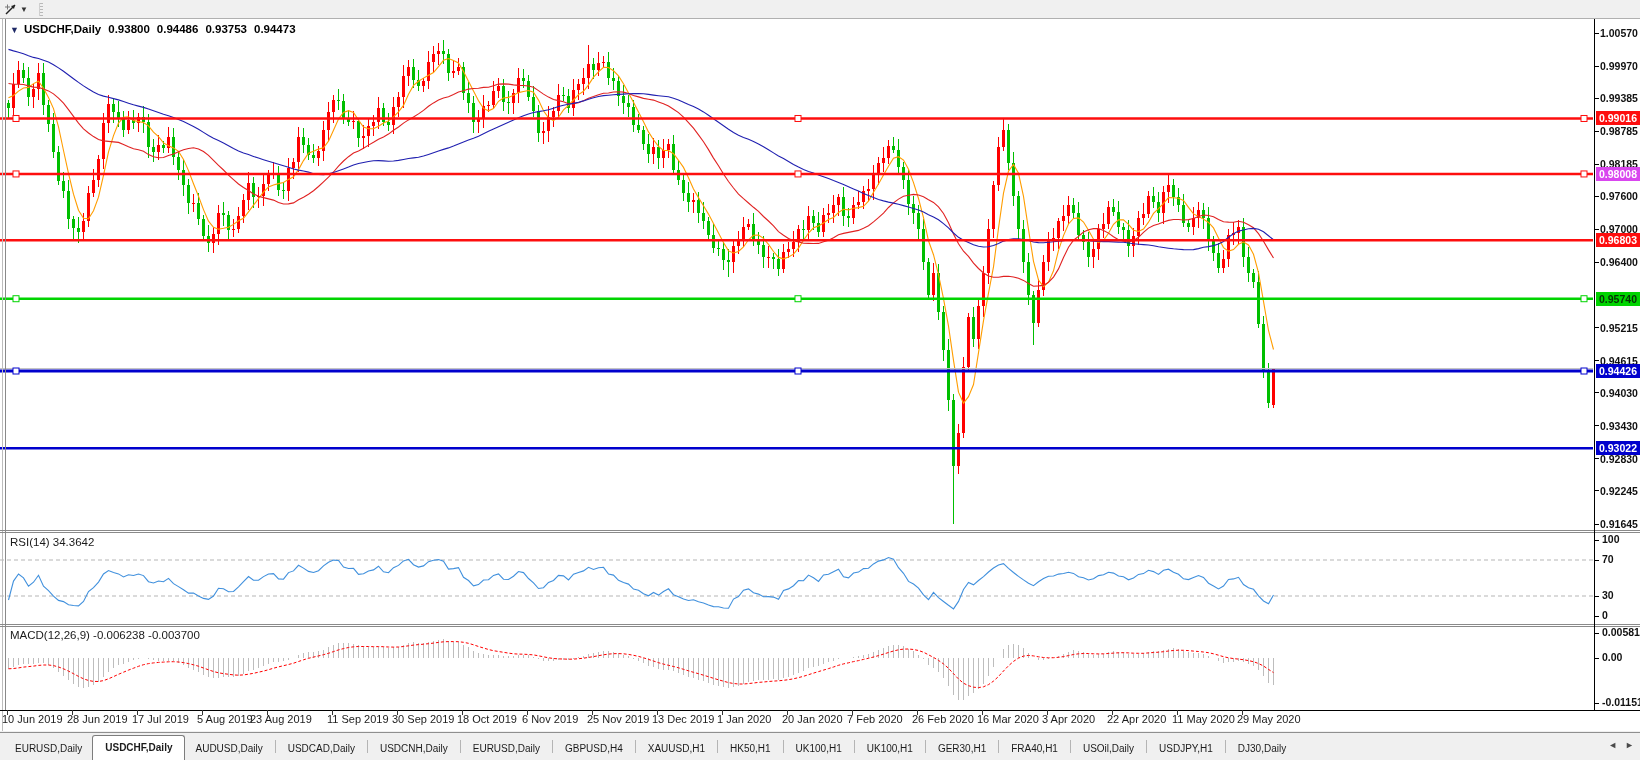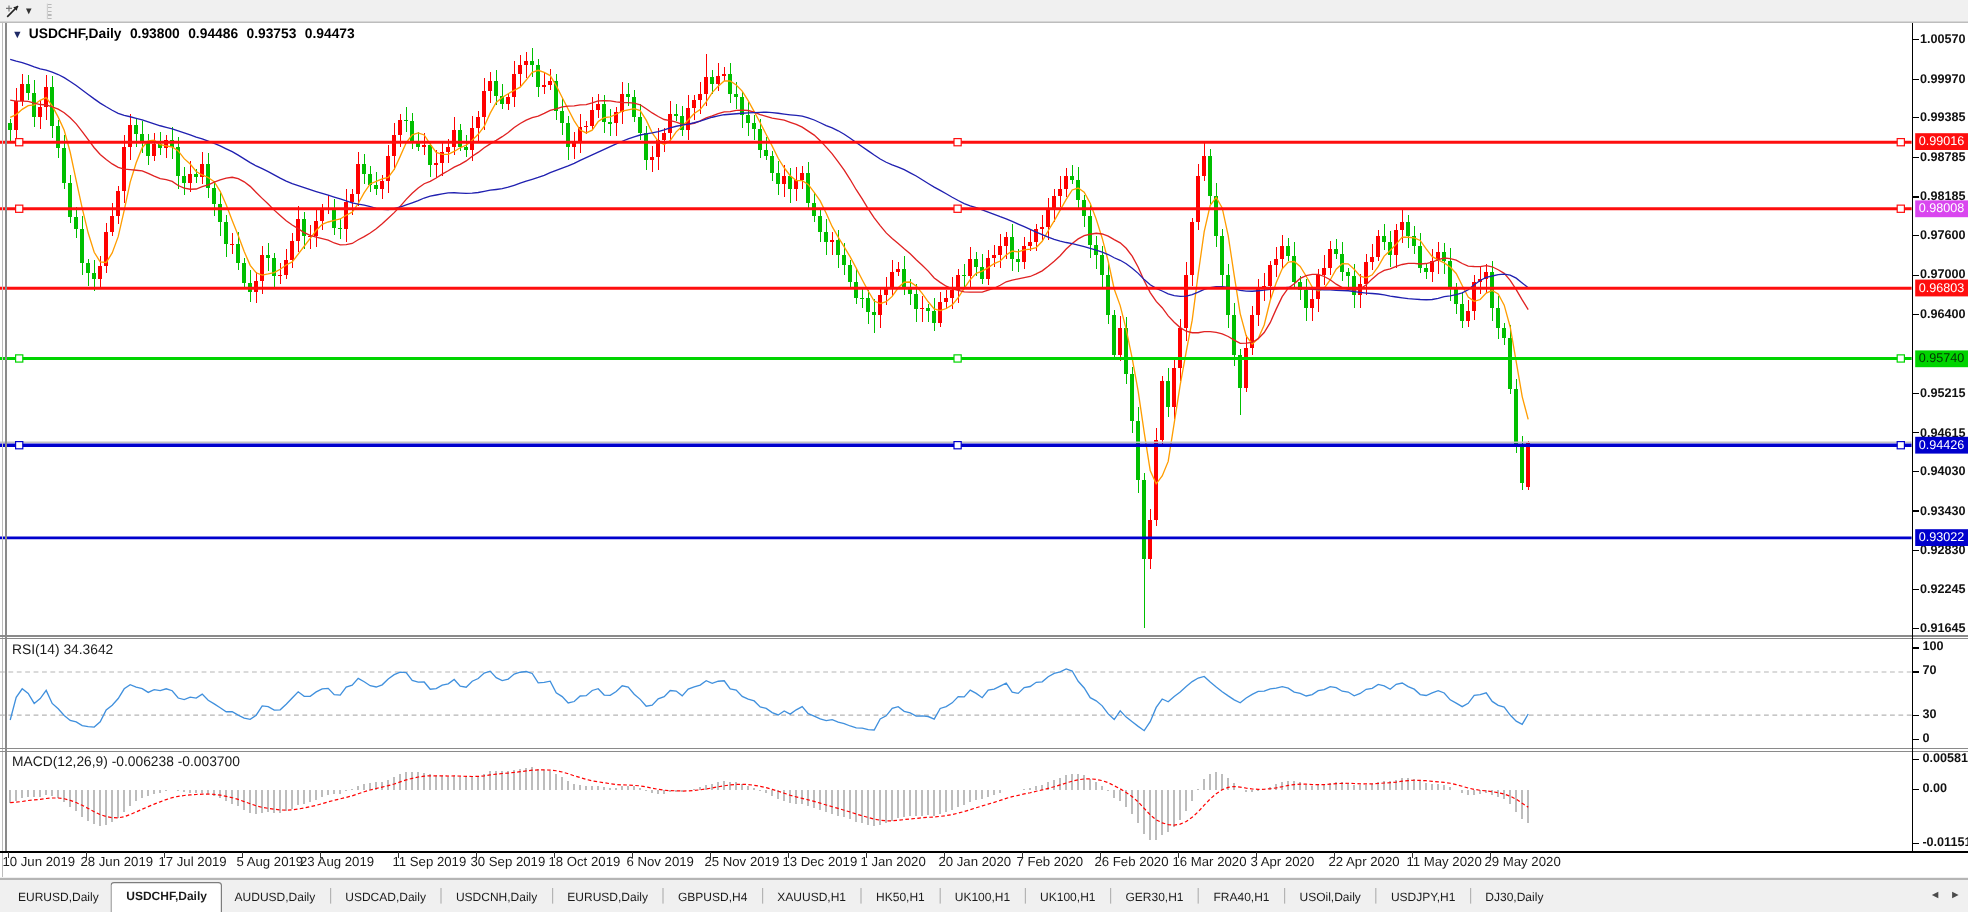--- a/index.html
+++ b/index.html
@@ -19,21 +19,21 @@
   .tf-btn { font-size:11px; font-weight:bold; color:#1d1d1d; padding:1px 6px; margin:0 2px;
     border:1px solid transparent; line-height:13px; cursor:default; }
   .tf-btn.active { background:#fbfbfb; border:1px solid #979797; }
 
   
   #chart-svg { position:absolute; left:0; top:0; z-index:1; }
   #overlay { position:absolute; left:0; top:0; width:1640px; height:731px; z-index:2; pointer-events:none; }
   .ytick { position:absolute; left:1600px; width:44px; height:14px; font-size:10.5px;
     font-weight:bold; color:#111; line-height:14px; }
   .badge { position:absolute; left:1596px; width:44px; height:14px; font-size:10.5px;
-    font-weight:normal; text-align:center; line-height:14px; }
+    font-weight:bold; text-align:center; line-height:14px; }
   .xdate { position:absolute; top:713px; font-size:11px; color:#1c1c1c; white-space:nowrap; }
   .pane-label { position:absolute; left:10px; font-size:11.5px; color:#1a1a1a; }
   #chart-title { position:absolute; left:10px; top:23px; font-size:11.5px; font-weight:bold;
     color:#000; z-index:3; }
   #chart-title .tri { color:#1f2a66; font-size:9px; margin-right:5px; }
   #chart-title span.q { margin-left:7px; }
   .paxis-label { position:absolute; font-size:10.5px; font-weight:bold; color:#111; left:1602px; }
 
   
   #tabbar { position:absolute; left:0; top:732px; width:1640px; height:28px; background:#f0f0f0;

